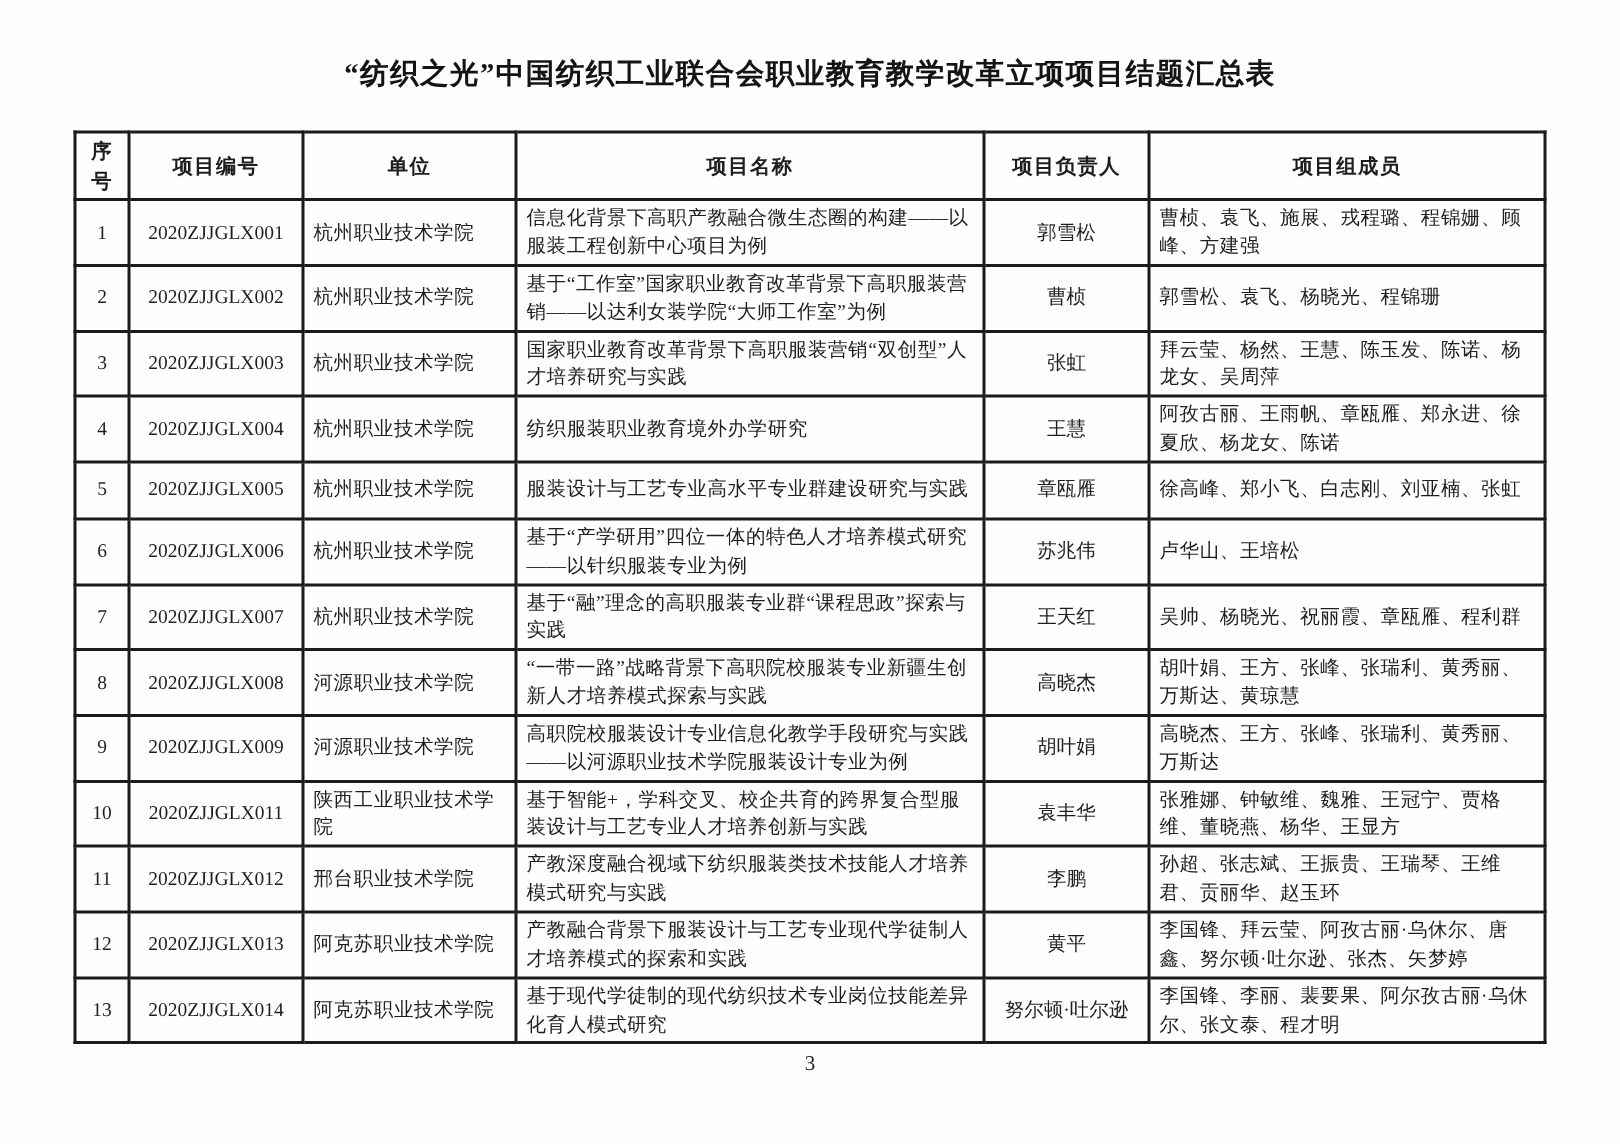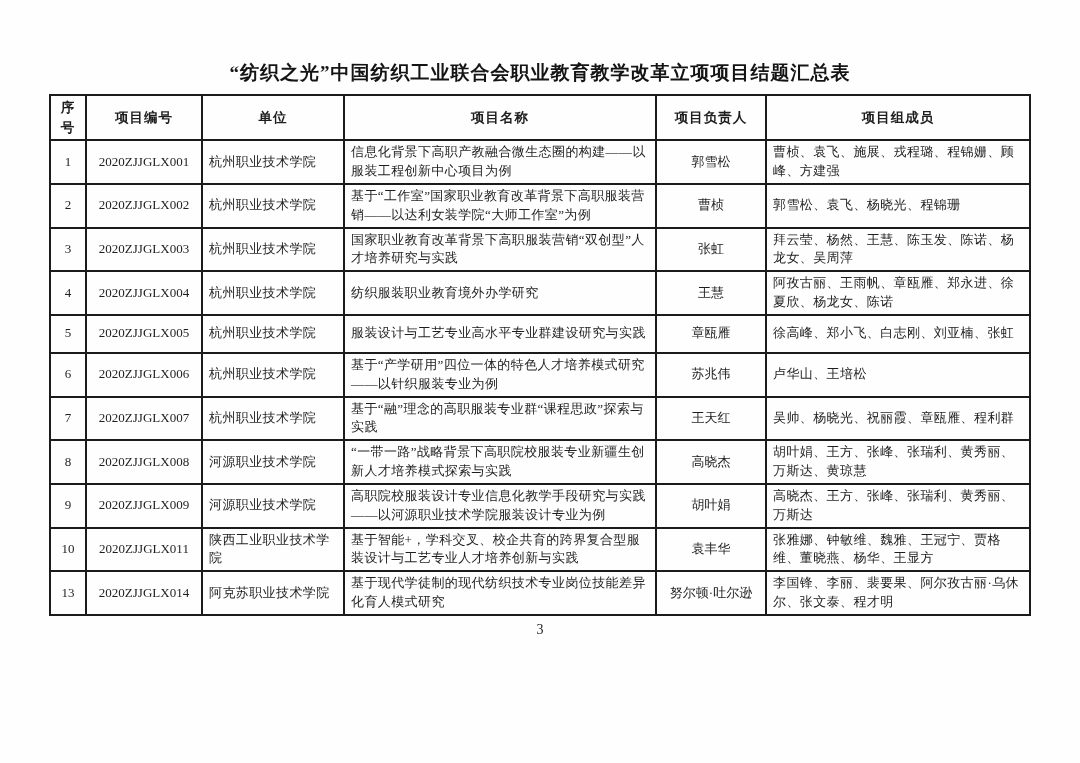--- a/index.html
+++ b/index.html
@@ -11,32 +11,32 @@
     color: #1e1e1e;
   }
   .page {
     position: relative;
     width: 1080px; height: 763px;
     background: #fefefe;
     overflow: hidden;
   }
   .doc-title {
     margin: 0;
-    padding-top: 60px;
+    padding-top: 36px;
     text-align: center;
     font-size: 19px;
     font-weight: bold;
     letter-spacing: 1px;
     color: #141414;
   }
   table.summary {
     border-collapse: collapse;
     table-layout: fixed;
     width: 980px;
-    margin: 8px auto 0 auto;
+    margin: 25px auto 0 auto;
     border: 2px solid #1b1b1b;
   }
   th, td {
     border: 2px solid #1b1b1b;
     padding: 2px 6px;
     font-size: 13px;
     line-height: 1.45;
     vertical-align: middle;
     word-break: break-all;
     overflow: hidden;
@@ -158,20 +158,36 @@
       </tr>
       <tr>
         <td class="c">10</td>
         <td class="c">2020ZJJGLX011</td>
         <td class="l">陕西工业职业技术学院</td>
         <td class="l">基于智能+，学科交叉、校企共育的跨界复合型服装设计与工艺专业人才培养创新与实践</td>
         <td class="c">袁丰华</td>
         <td class="l">张雅娜、钟敏维、魏雅、王冠宁、贾格维、董晓燕、杨华、王显方</td>
       </tr>
       <tr>
+        <td class="c">11</td>
+        <td class="c">2020ZJJGLX012</td>
+        <td class="l">邢台职业技术学院</td>
+        <td class="l">产教深度融合视域下纺织服装类技术技能人才培养模式研究与实践</td>
+        <td class="c">李鹏</td>
+        <td class="l">孙超、张志斌、王振贵、王瑞琴、王维君、贡丽华、赵玉环</td>
+      </tr>
+      <tr>
+        <td class="c">12</td>
+        <td class="c">2020ZJJGLX013</td>
+        <td class="l">阿克苏职业技术学院</td>
+        <td class="l">产教融合背景下服装设计与工艺专业现代学徒制人才培养模式的探索和实践</td>
+        <td class="c">黄平</td>
+        <td class="l">李国锋、拜云莹、阿孜古丽·乌休尔、唐鑫、努尔顿·吐尔逊、张杰、矢梦婷</td>
+      </tr>
+      <tr>
         <td class="c">13</td>
         <td class="c">2020ZJJGLX014</td>
         <td class="l">阿克苏职业技术学院</td>
         <td class="l">基于现代学徒制的现代纺织技术专业岗位技能差异化育人模式研究</td>
         <td class="c">努尔顿·吐尔逊</td>
         <td class="l">李国锋、李丽、裴要果、阿尔孜古丽·乌休尔、张文泰、程才明</td>
       </tr>
     </tbody>
   </table>
 

